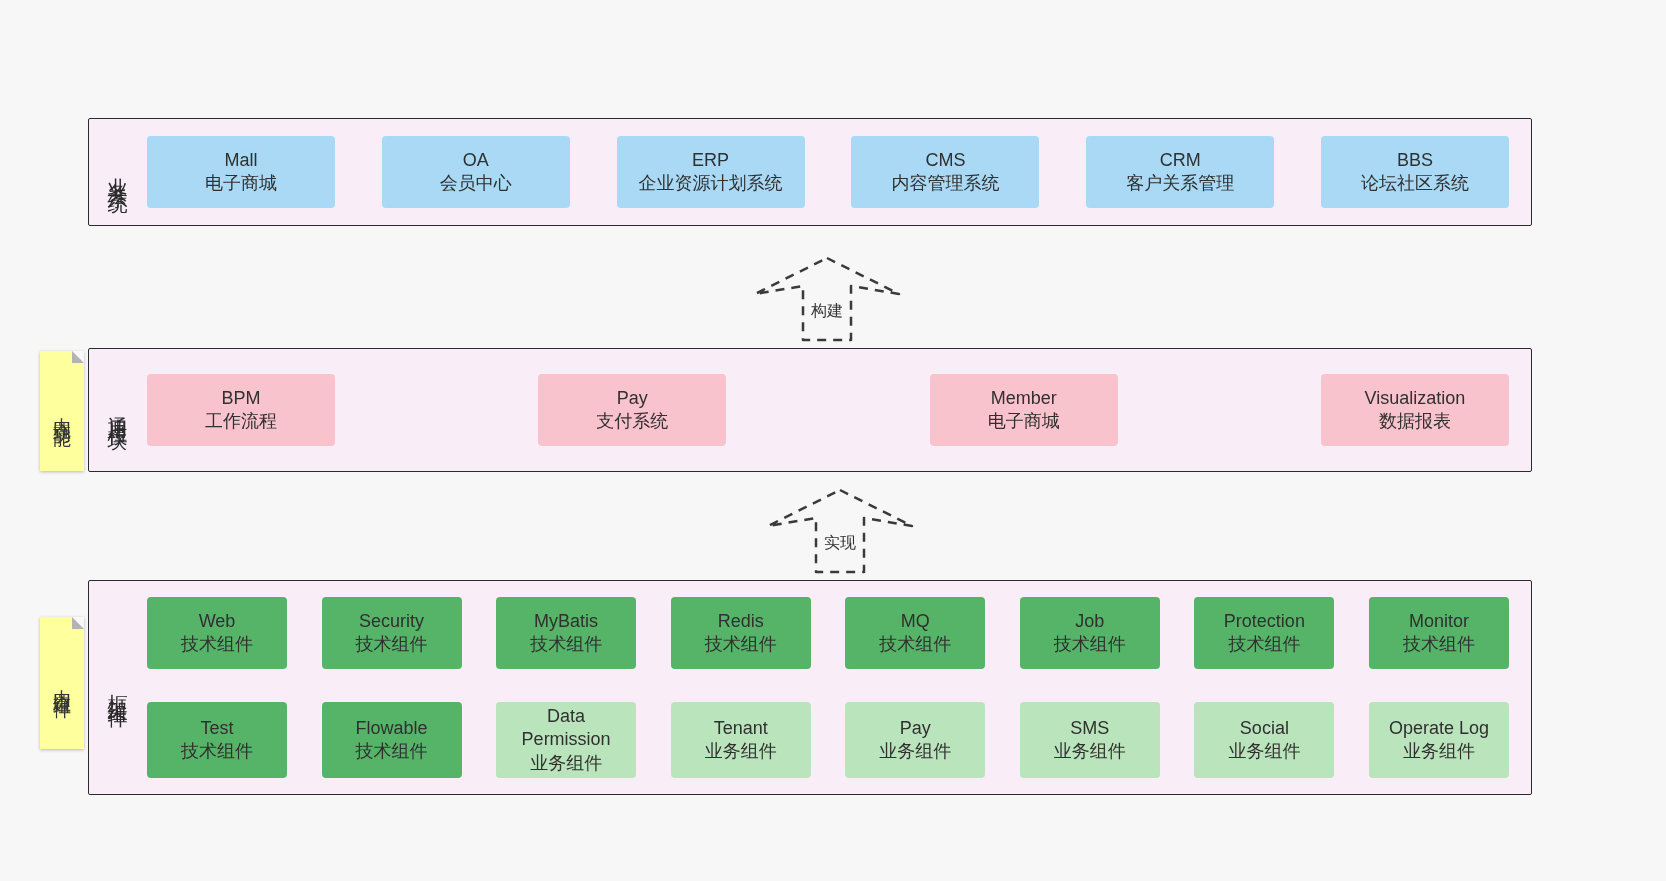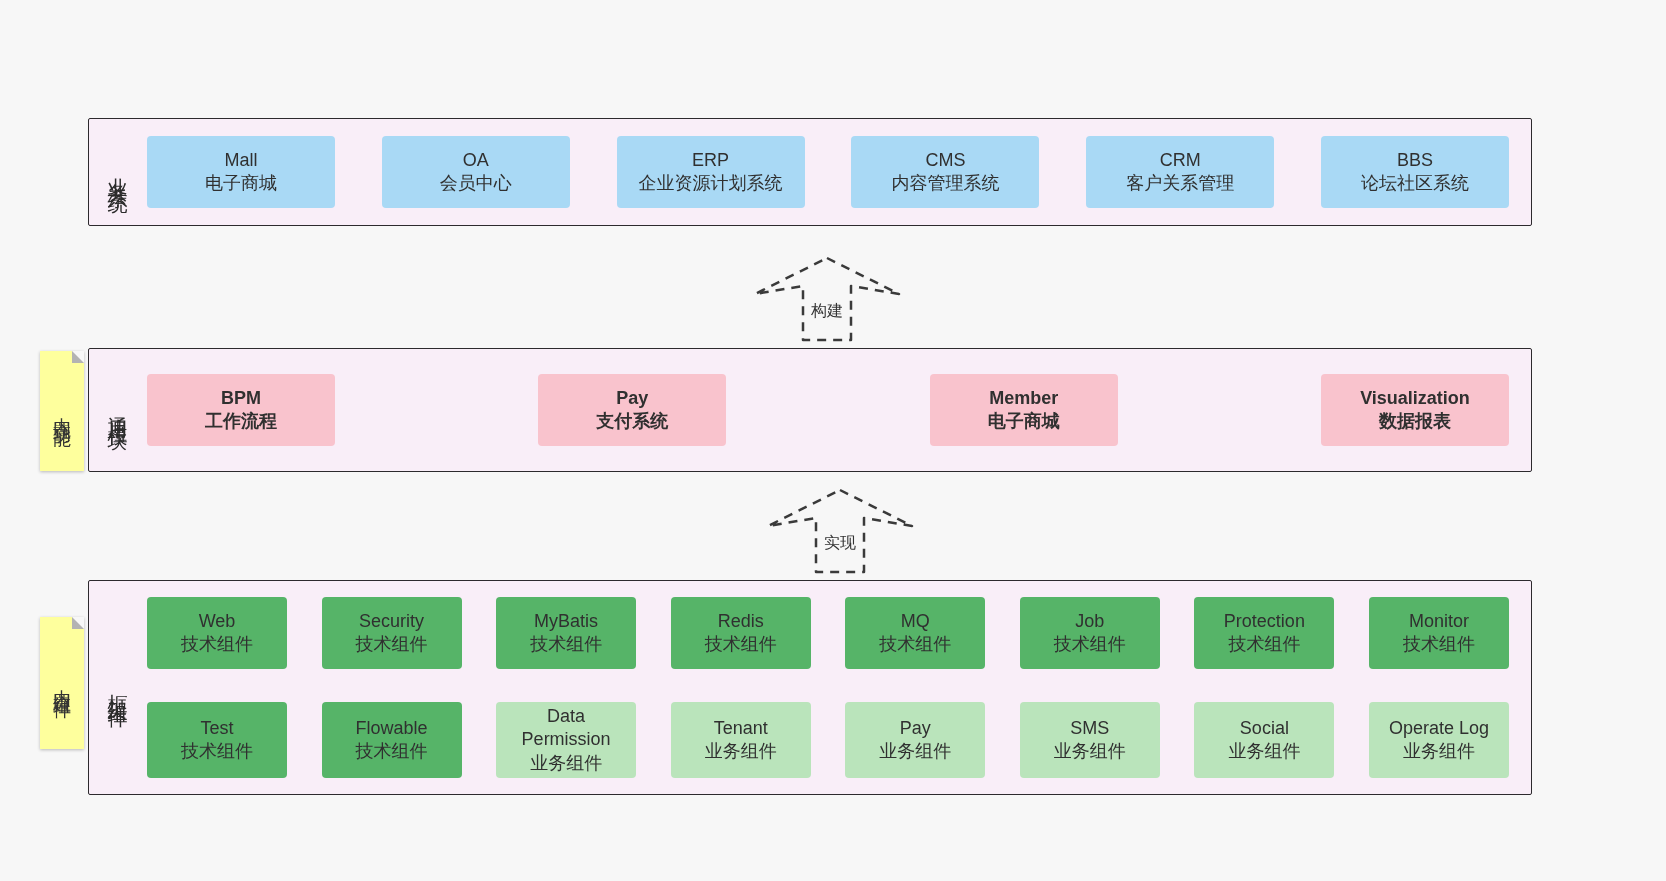--- a/index.html
+++ b/index.html
@@ -24,21 +24,21 @@
   .w-lg{width:188px;height:72px;}
   .w-sm{width:140px;}
   .row-1 .box{height:72px;}
   .row-2 .box{height:76px;}
 
   .box-title{font-size:18px;color:#303030;line-height:1.3;}
   .box-sub{font-size:18px;color:#303030;line-height:1.3;}
 
   .blue{background:#a9d9f5;}
   .red{background:#ed6a6c;}
-  .pink{background:#f9c3cd;font-weight:bold;}
+  .pink{background:#f9c3cd;}
   .gdark{background:#56b468;}
   .glight{background:#bae4bb;}
 
   .sticky{position:absolute;left:40px;width:44px;background:#feff9d;
           box-shadow:0 1px 3px rgba(0,0,0,.25);display:flex;align-items:center;justify-content:center;}
   #sticky-common{top:351px;height:120px;}
   #sticky-framework{top:617px;height:132px;}
   .sticky .vtext{font-size:18px;color:#333;letter-spacing:4px;}
   .sticky-fold{position:absolute;top:0;right:0;width:12px;height:12px;background:#f7f7f7;}
   .sticky-fold::before{content:"";position:absolute;left:0;top:0;width:12px;height:12px;

